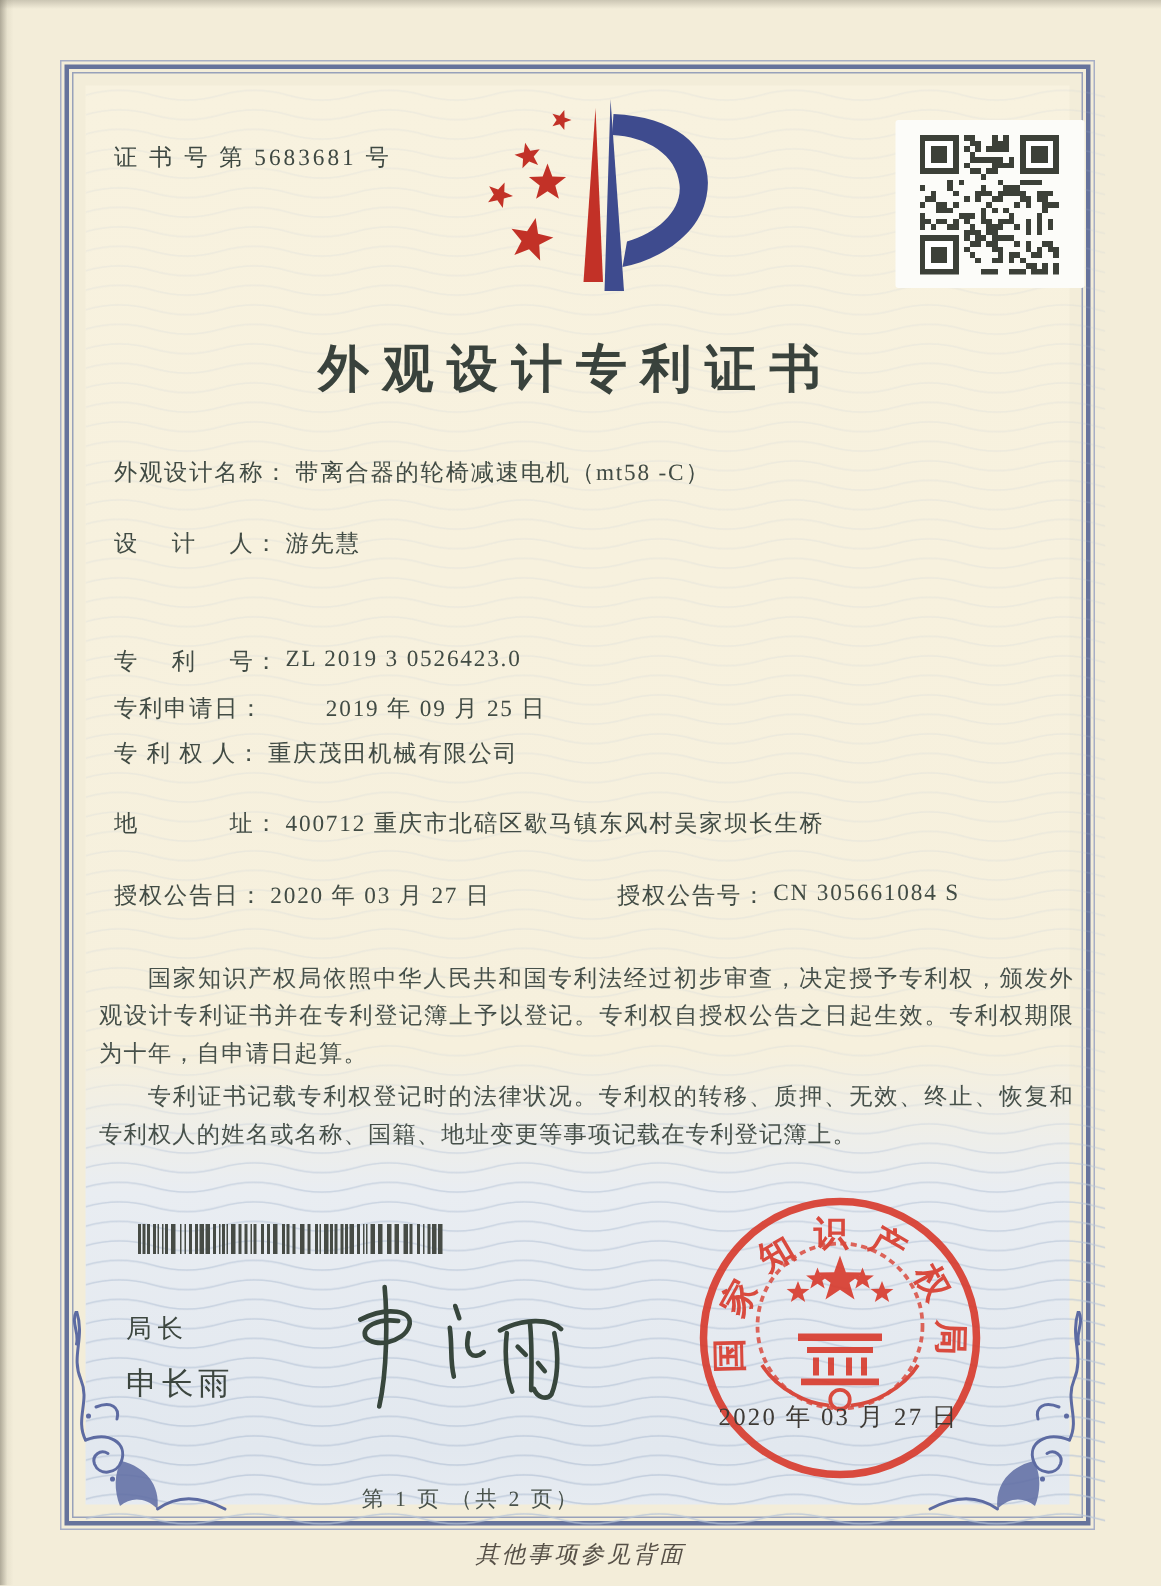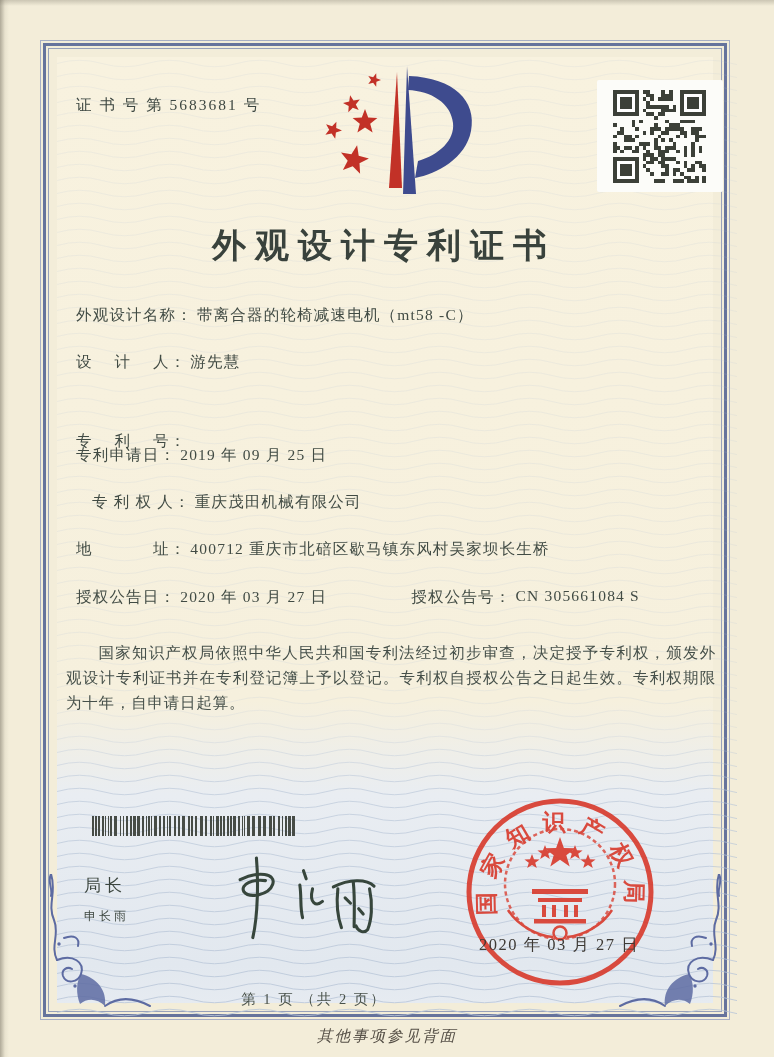--- a/index.html
+++ b/index.html
@@ -29,33 +29,33 @@
   .qr-patch{position:absolute;left:597px;top:80px;width:126px;height:112px;background:#fcfcf9;border-radius:2px;}
   .qr{position:absolute;left:613px;top:90px;width:93px;height:93px;}
   .title{position:absolute;left:40px;top:210px;width:688px;text-align:center;
     font-family:"Liberation Sans","DejaVu Sans",sans-serif;
     font-size:34px;font-weight:700;letter-spacing:9px;color:#39423c;margin-top:13px;}
 
   
   .row{position:absolute;left:76px;display:flex;font-size:15.5px;letter-spacing:1.2px;color:#414b44;white-space:pre;}
   .row .value{margin-left:4px;}
   .row-name{top:305px;} .row-designer{top:352px;} .row-patno{top:399px;margin-top:32px;}
-  .row-filing{top:445px;} .row-patentee{top:492px;margin-left:16px;} .row-address{top:539px;}
+  .row-filing{top:462px;gap:37px;} .row-patentee{top:492px;} .row-address{top:539px;}
   .row-grant{top:587px;}
   .grant-gap{display:inline-block;width:84px;}
 
   
   .paras{position:absolute;left:66px;top:640px;width:650px;}
   .paras p{margin:0 0 4px 0;font-size:15.5px;line-height:25px;letter-spacing:.8px;
     text-indent:2.1em;text-align:justify;color:#46504a;}
 
   
   .barcode{position:absolute;left:92px;top:816px;width:205px;height:20px;}
   .officer-title{position:absolute;left:84px;top:874px;font-size:17px;letter-spacing:4px;color:#3c463f;}
-  .officer-name{position:absolute;left:84px;top:908px;font-size:12px;letter-spacing:3px;color:#3c463f;}
+  .officer-name{position:absolute;left:84px;top:908px;font-size:21px;letter-spacing:3px;color:#3c463f;}
   .signature{position:absolute;left:213px;top:850px;width:190px;height:92px;}
   .seal{position:absolute;left:460px;top:792px;width:200px;height:200px;opacity:.9;}
   .seal-date{position:absolute;left:479px;top:934px;width:190px;font-size:16.5px;letter-spacing:1.5px;color:#3e3a35;white-space:pre;}
   .page-footer{position:absolute;left:40px;top:990px;width:548px;text-align:center;
     font-size:14.5px;letter-spacing:2px;color:#49524b;white-space:pre;}
   .back-note{position:absolute;left:0;top:1026px;width:774px;text-align:center;
     font-size:15.5px;font-style:italic;letter-spacing:2px;color:#565047;}
 
   .ornament{position:absolute;width:112px;height:142px;}
   .ornament.bl{left:44px;top:874px;}
@@ -323,39 +323,40 @@
 
 <div class="title">外观设计专利证书</div>
 
 <div class="row row-name">
   <span class="label">外观设计名称：</span><span class="value">带离合器的轮椅减速电机（mt58 -C）</span>
 </div>
 <div class="row row-designer">
   <span class="label">设　 计　 人：</span><span class="value">游先慧</span>
 </div>
 <div class="row row-patno">
-  <span class="label">专　 利　 号：</span>
+  <span class="label">专　 利　 号：</span><span class="value">ZL 2019 3 0526423.0</span>
 </div>
 <div class="row row-filing">
   <span class="label">专利申请日：</span><span class="value">2019 年 09 月 25 日</span>
 </div>
 <div class="row row-patentee">
   <span class="label">专 利 权 人：</span><span class="value">重庆茂田机械有限公司</span>
 </div>
 <div class="row row-address">
   <span class="label">地　 　　 址：</span><span class="value">400712 重庆市北碚区歇马镇东风村吴家坝长生桥</span>
 </div>
 <div class="row row-grant">
   <span class="label">授权公告日：</span><span class="value">2020 年 03 月 27 日</span>
   <span class="grant-gap"></span>
   <span class="label">授权公告号：</span><span class="value">CN 305661084 S</span>
 </div>
 
 <div class="paras">
   <p>国家知识产权局依照中华人民共和国专利法经过初步审查，决定授予专利权，颁发外观设计专利证书并在专利登记簿上予以登记。专利权自授权公告之日起生效。专利权期限为十年，自申请日起算。</p>
+  <p>专利证书记载专利权登记时的法律状况。专利权的转移、质押、无效、终止、恢复和专利权人的姓名或名称、国籍、地址变更等事项记载在专利登记簿上。</p>
 </div>
 
 <svg class="barcode" id="barcode-svg" viewBox="0 0 205 20" preserveAspectRatio="none">
   <g id="barcode-bars" fill="#474c46">
       <rect x="0" y="0" width="2" height="20"></rect>
       <rect x="3" y="0" width="2" height="20"></rect>
       <rect x="6" y="0" width="2" height="20"></rect>
       <rect x="10" y="0" width="2" height="20"></rect>
       <rect x="13" y="0" width="1" height="20"></rect>
       <rect x="16" y="0" width="1" height="20"></rect>

